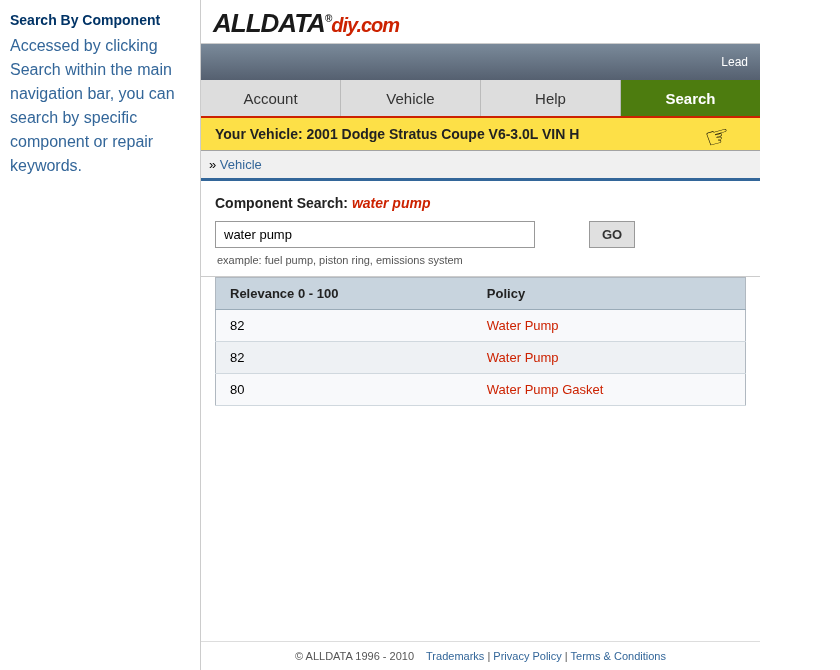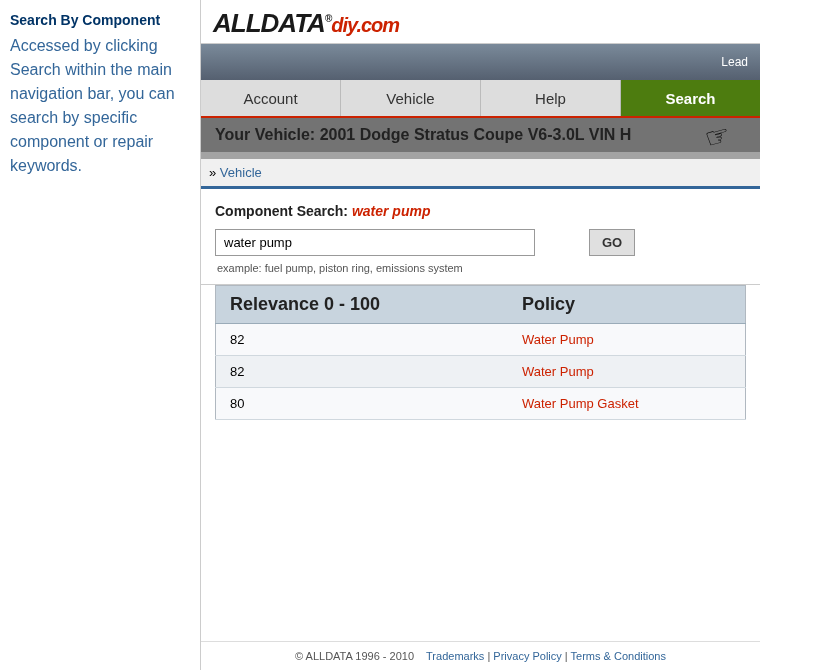--- a/index.html
+++ b/index.html
@@ -91,26 +91,26 @@
     }
     .nav-tab.active {
       background: #4d7c0f;
       color: #fff;
       font-weight: bold;
       border-right: none;
     }
 
     
     #vehicle-bar {
-      background: #737373;
+      background: #fde047;
       padding: 8px 14px;
-      font-size: 16px;
+      font-size: 14px;
       font-weight: bold;
       color: #222;
-      border-bottom: 7px solid #a3a3a3;
+      border-bottom: 1px solid #a3a3a3;
     }
 
     
     #breadcrumb {
       background: #f0f0f0;
       padding: 6px 8px;
       font-size: 13px;
       border-bottom: 3px solid #336699;
     }
     #breadcrumb a {
@@ -165,21 +165,21 @@
     #results-table {
       margin: 0 14px;
       border: 1px solid #b0b8c0;
       border-collapse: collapse;
       width: calc(100% - 28px);
     }
     #results-table th {
       background: #c8d4de;
       padding: 8px 14px;
       text-align: left;
-      font-size: 18px;
+      font-size: 13px;
       font-weight: bold;
       color: #222;
       border-bottom: 1px solid #9aabb8;
     }
     #results-table td {
       padding: 8px 14px;
       font-size: 13px;
       border-bottom: 1px solid #d0d8de;
     }
     #results-table tr:nth-child(even) td { background: #eef1f4; }

